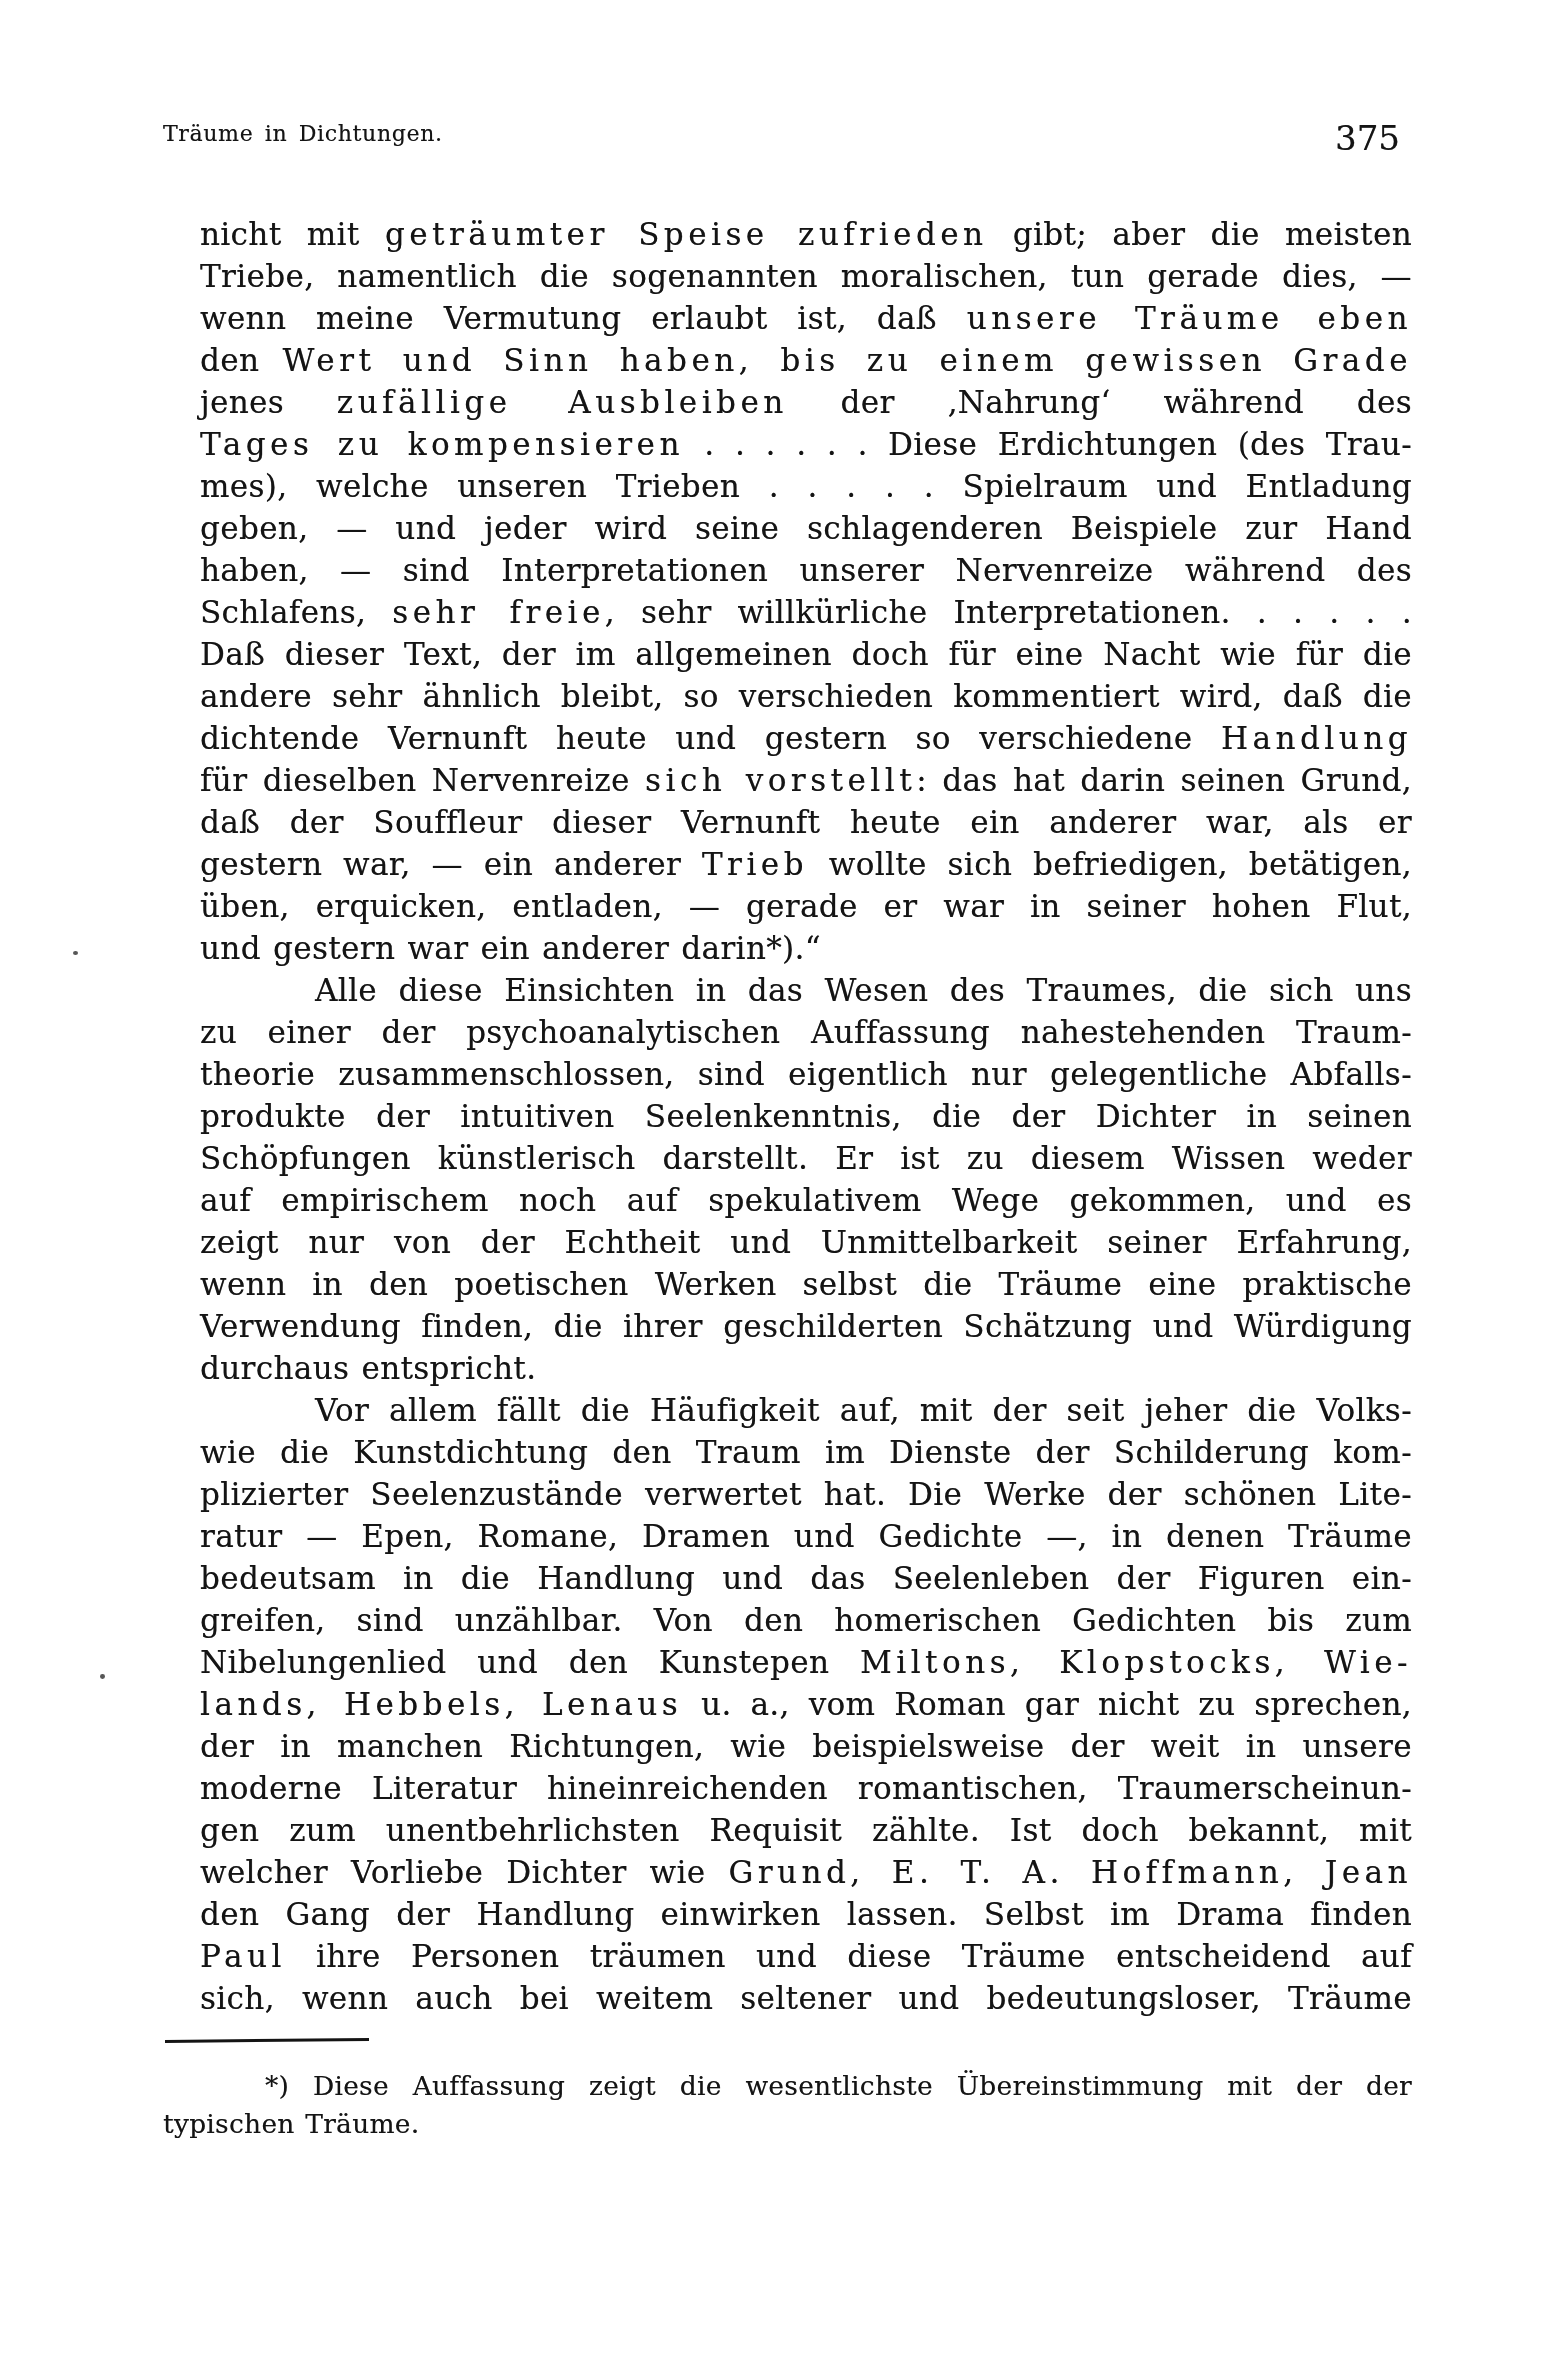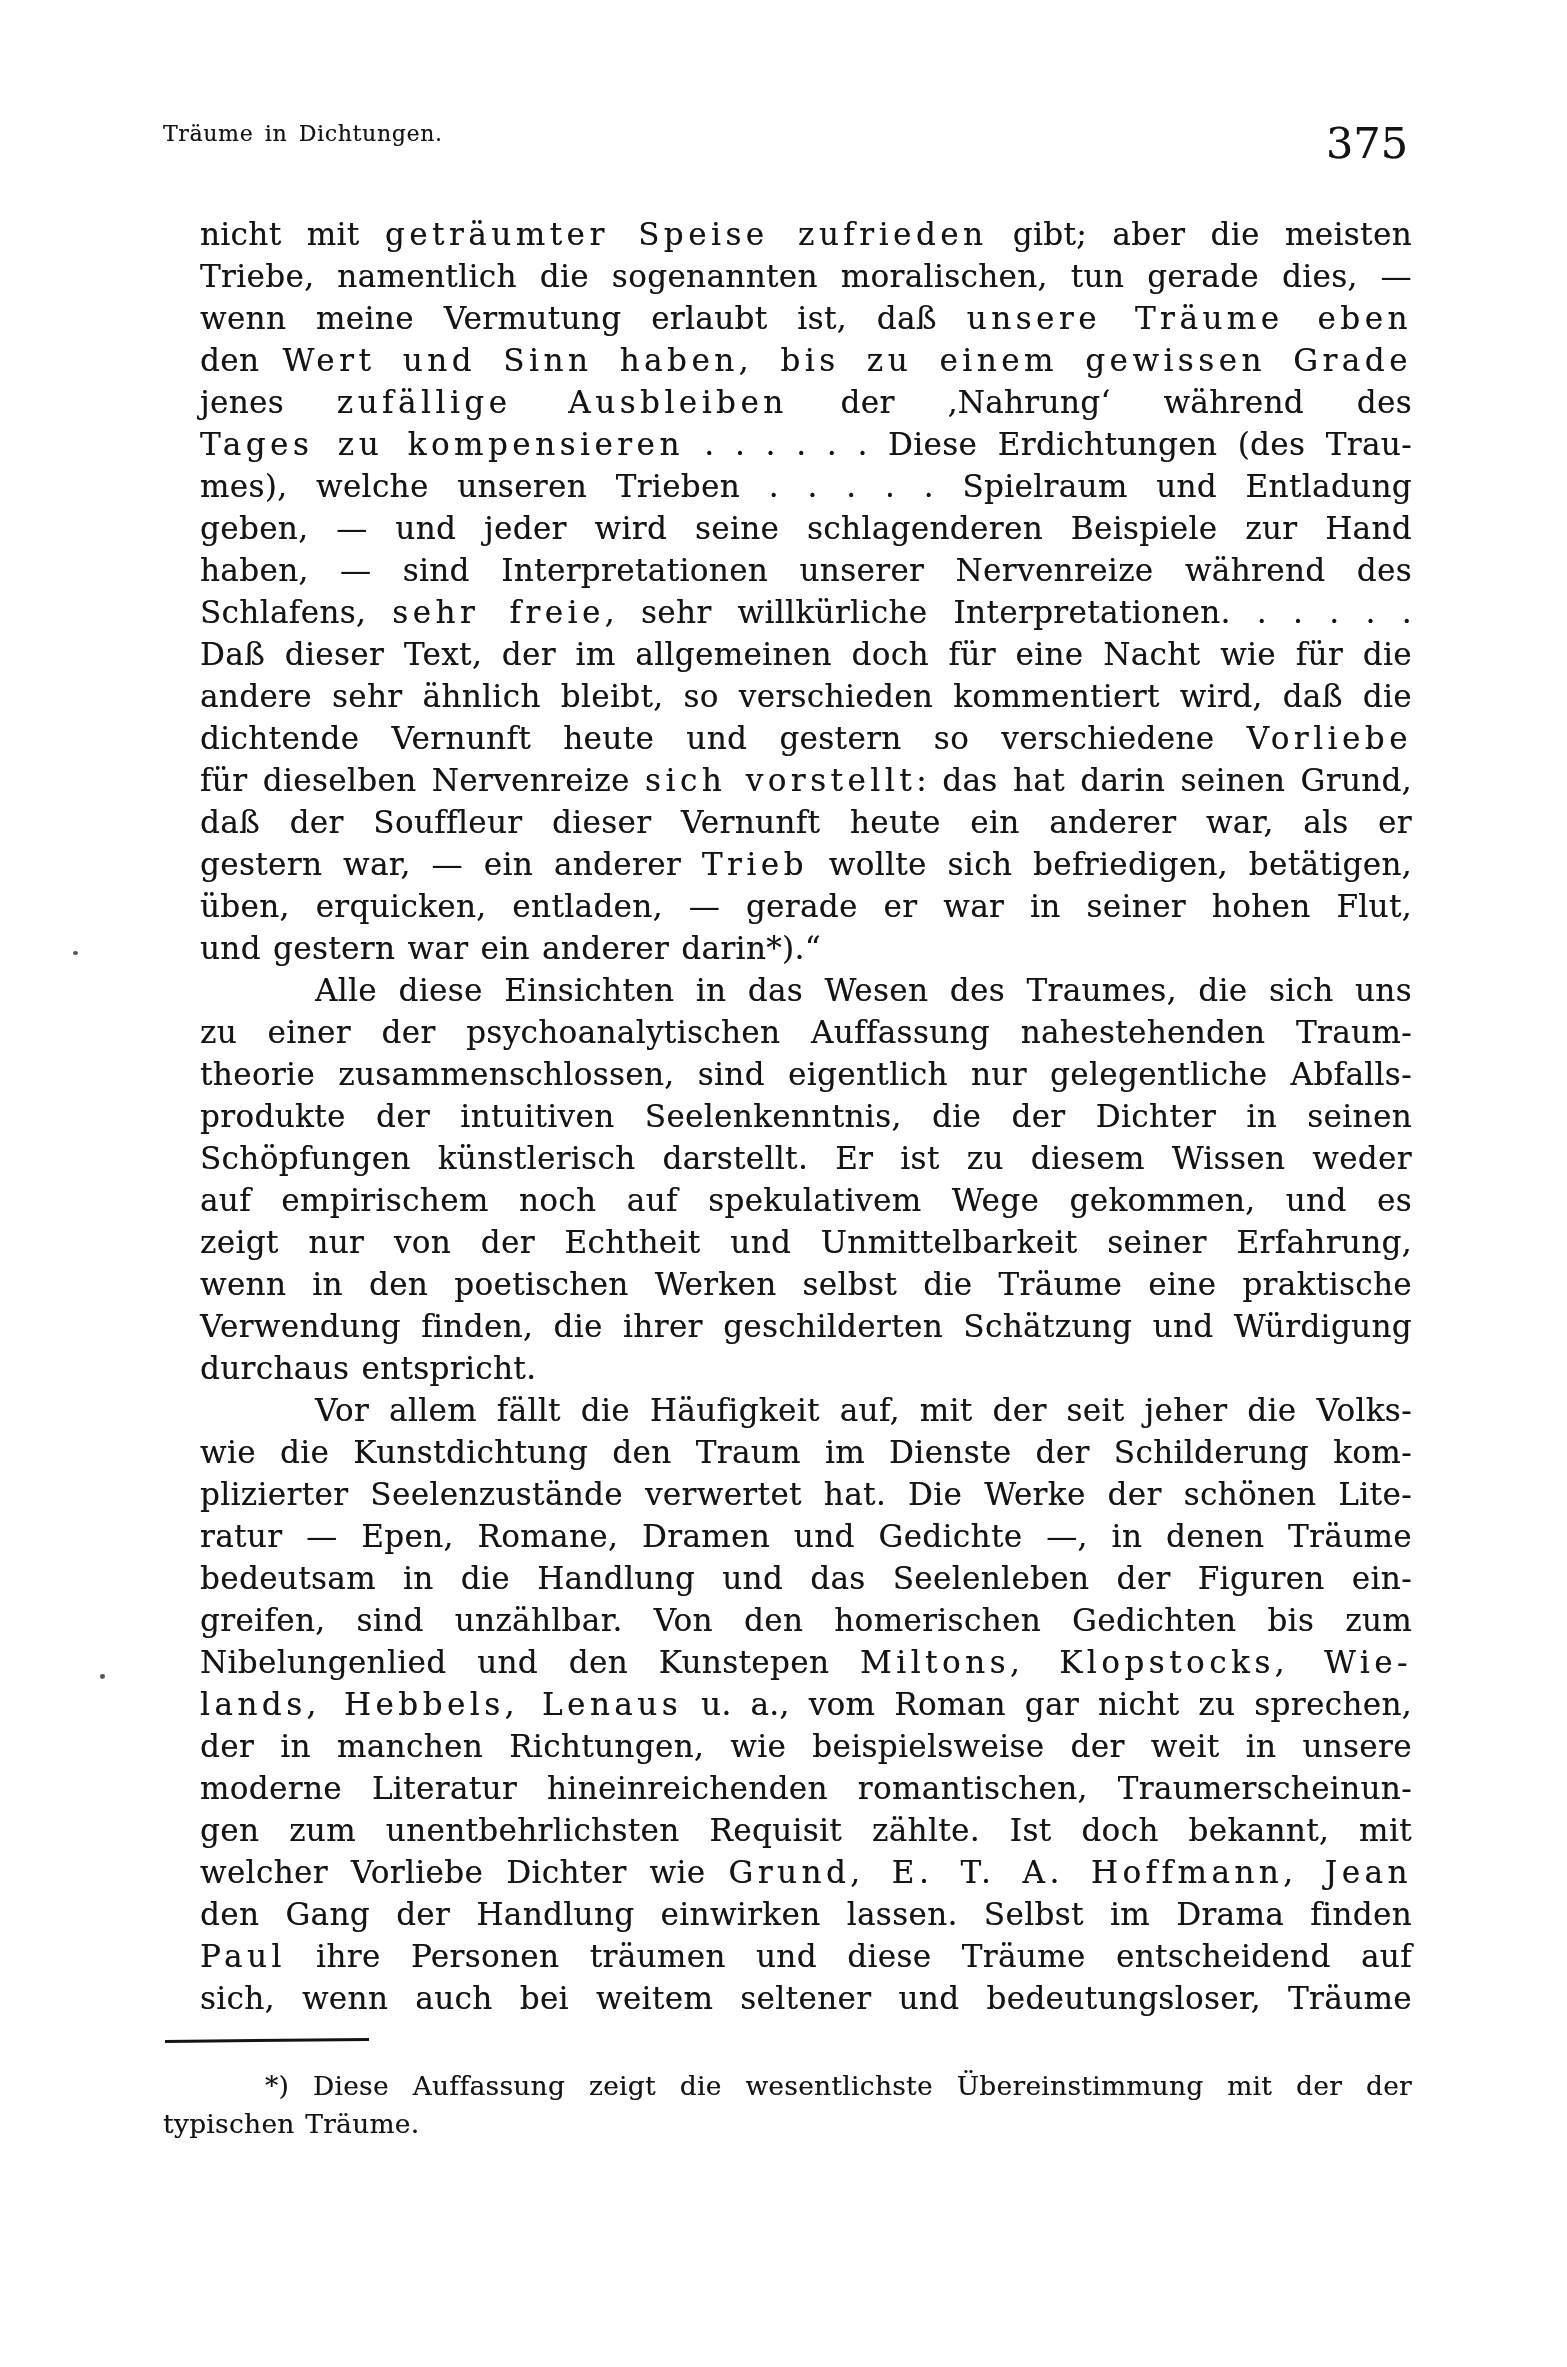--- a/index.html
+++ b/index.html
@@ -27,22 +27,22 @@
     height: 44px;
   }
   .rh-title {
     text-align: left;
     font-size: 22px;
     letter-spacing: 0.03em;
     word-spacing: 3.8px;
   }
   .rh-num {
     position: absolute;
-    right: 4px; top: -2.9px;
-    font-size: 43px;
+    right: 12px; top: -2.9px;
+    font-size: 34px;
   }
   .page-body { margin-top: 48px; margin-left: 37px; }
   .line {
     font-size: 31px;
     line-height: 42px;
     text-align: justify;
     text-align-last: justify;
     letter-spacing: 0.012em;
     word-spacing: 1.9px;
   }
@@ -86,21 +86,21 @@
           <div class="line"><span>wenn meine Vermutung erlaubt ist, daß </span><span class="sp">unsere Träume eben</span></div>
           <div class="line"><span>den </span><span class="sp">Wert und Sinn haben, bis zu einem gewissen Grade</span></div>
           <div class="line"><span>jenes </span><span class="sp">zufällige Ausbleiben</span><span> der ‚Nahrung‘ während des</span></div>
           <div class="line"><span class="sp">Tages zu kompensieren</span><span> . . . . . . Diese Erdichtungen (des Trau-</span></div>
           <div class="line"><span>mes), welche unseren Trieben . . . . . Spielraum und Entladung</span></div>
           <div class="line"><span>geben, — und jeder wird seine schlagenderen Beispiele zur Hand</span></div>
           <div class="line"><span>haben, — sind Interpretationen unserer Nervenreize während des</span></div>
           <div class="line"><span>Schlafens, </span><span class="sp">sehr freie</span><span>, sehr willkürliche Interpretationen. . . . . .</span></div>
           <div class="line"><span>Daß dieser Text, der im allgemeinen doch für eine Nacht wie für die</span></div>
           <div class="line"><span>andere sehr ähnlich bleibt, so verschieden kommentiert wird, daß die</span></div>
-          <div class="line"><span>dichtende Vernunft heute und gestern so verschiedene </span><span class="sp">Vorliebe</span></div>
+          <div class="line"><span>dichtende Vernunft heute und gestern so verschiedene </span><span class="sp">Handlung</span></div>
           <div class="line"><span>für dieselben Nervenreize </span><span class="sp">sich vorstellt</span><span>: das hat darin seinen Grund,</span></div>
           <div class="line"><span>daß der Souffleur dieser Vernunft heute ein anderer war, als er</span></div>
           <div class="line"><span>gestern war, — ein anderer </span><span class="sp">Trieb</span><span> wollte sich befriedigen, betätigen,</span></div>
           <div class="line"><span>üben, erquicken, entladen, — gerade er war in seiner hohen Flut,</span></div>
           <div class="line last"><span>und gestern war ein anderer darin*).“</span></div>
         </div>
         <div class="paragraph">
           <div class="line indent"><span>Alle diese Einsichten in das Wesen des Traumes, die sich uns</span></div>
           <div class="line"><span>zu einer der psychoanalytischen Auffassung nahestehenden Traum-</span></div>
           <div class="line"><span>theorie zusammenschlossen, sind eigentlich nur gelegentliche Abfalls-</span></div>

